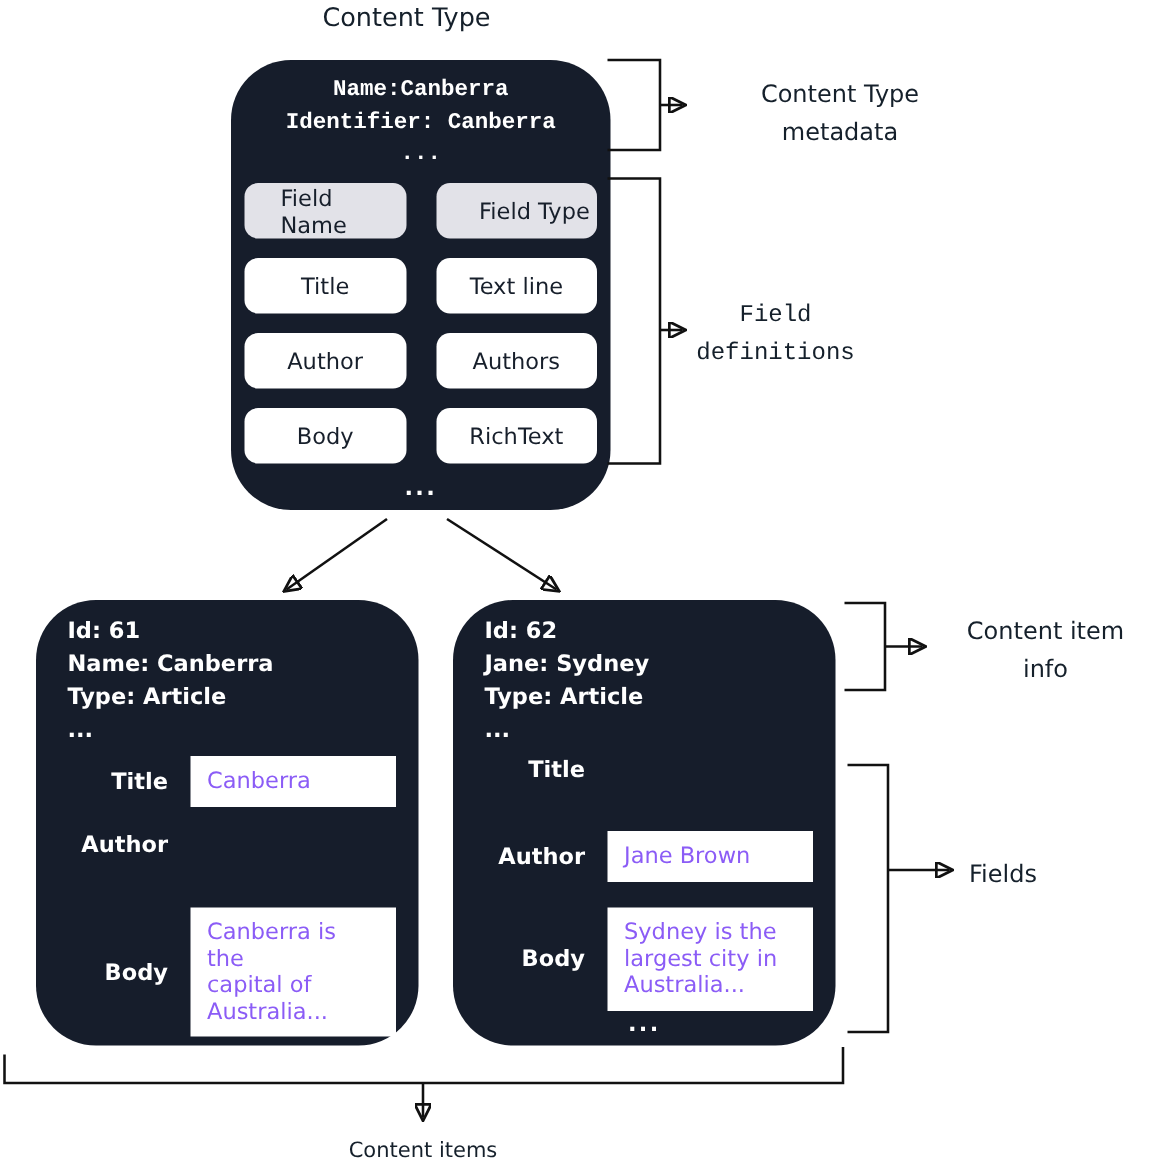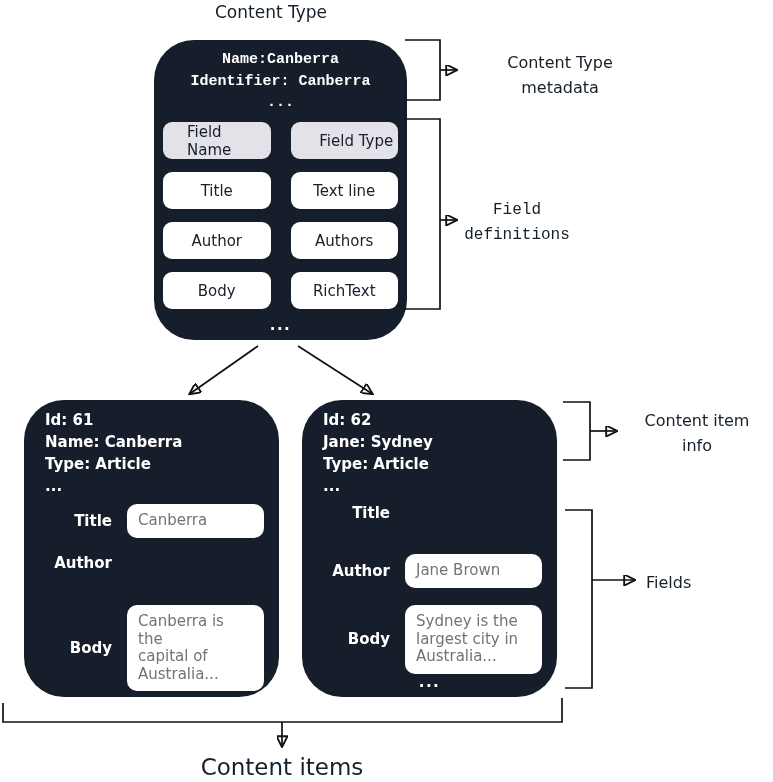--- a/index.html
+++ b/index.html
@@ -33,33 +33,33 @@
     color:#ffffff; font-weight:bold; font-size:15px; letter-spacing:1.5px; }
 
   
   .info-block { position:absolute; top:9px; left:21px; right:10px; text-align:left;
     color:#ffffff; font-weight:bold; font-size:15px; line-height:22px; }
   .frow { position:absolute; left:0; right:14px; display:flex; align-items:center; }
   .frow.r0 { top:104px; } .frow.r1 { top:154px; } .frow.r2 { top:205px; }
   .flabel { flex:0 0 88px; text-align:right; color:#ffffff; font-weight:bold;
     font-size:15px; }
   .fvalue { margin-left:15px; width:137px; box-sizing:border-box; background:#ffffff;
-    border-radius:10px; padding:8px 11px; font-size:15px; line-height:17.5px;
-    color:#737373; white-space:pre-line; }
+    border-radius:0; padding:8px 11px; font-size:15px; line-height:17.5px;
+    color:#8b5cf6; white-space:pre-line; }
 
   
   .note { position:absolute; font-size:16px; line-height:25px; text-align:center;
     white-space:pre-line; color:#15202b; }
   .diagram-title { position:absolute; left:171px; top:2px; width:200px;
     text-align:center; font-size:17px; color:#15202b; }
   .note-meta          { left:475px; top:50px;  width:170px; }
   .note-field-defs    { left:432px; top:198px; width:170px;font-family:Liberation Mono, monospace; }
   .note-item-info     { left:612px; top:408px; width:170px; }
   .note-fields        { left:646px; top:570px; text-align:left; }
-  .note-content-items { left:189px; top:755px; width:186px; font-size:23px; }
+  .note-content-items { left:189px; top:755px; width:186px; font-size:14px; }
 
   svg.overlay { position:absolute; left:0; top:0; width:773px; height:782px;
     pointer-events:none; }
   svg.overlay path, svg.overlay line { stroke:#111111; stroke-width:1.7; fill:none; }
 </style>
 </head>
 <body>
 
 <div class="canvas">
 

